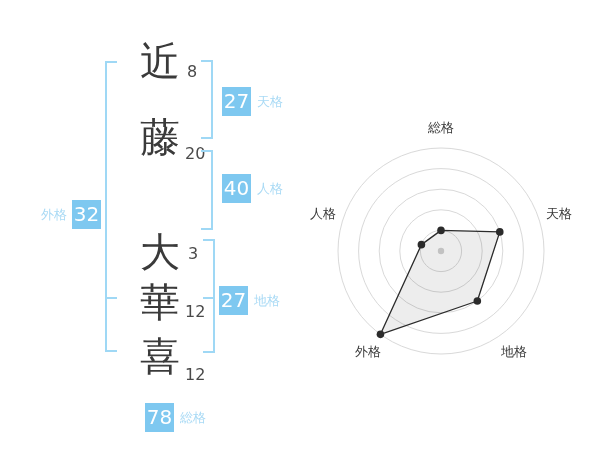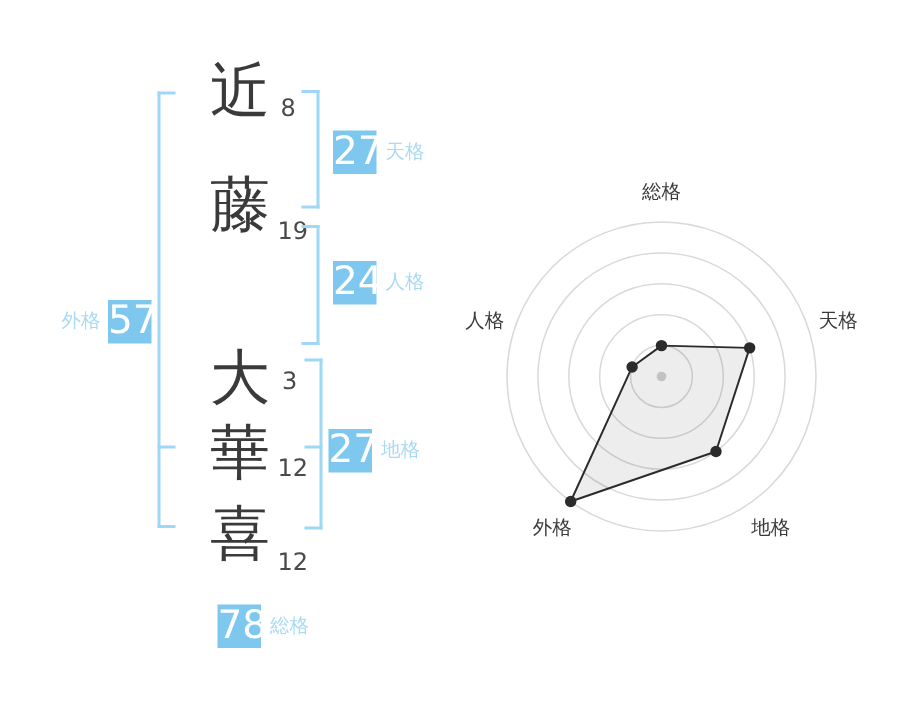--- a/index.html
+++ b/index.html
@@ -10,39 +10,39 @@
   }
   .kanji{
     position:absolute;left:138px;width:44px;height:48px;
     font-size:40px;line-height:48px;text-align:center;color:#3a3a3a;
   }
   .strokes{
     position:absolute;font-size:16px;line-height:16px;color:#4a4a4a;
   }
   .badge{
     position:absolute;width:29px;height:29px;background:#7ec8f0;
-    color:#ffffff;font-size:26px;line-height:29px;text-align:center;
+    color:#ffffff;font-size:20px;line-height:29px;text-align:center;
   }
   .badge-label{
     position:absolute;font-size:13px;line-height:29px;color:#a9daf5;white-space:nowrap;
   }
   .bkt{position:absolute;background:#9fd8f5;}
   #radar{position:absolute;left:290px;top:100px;}
 </style>
 </head>
 <body>
 
 <div class="kanji" style="top:37px">近</div>
 <div class="kanji" style="top:113px">藤</div>
 <div class="kanji" style="top:228px">大</div>
 <div class="kanji" style="top:278px">華</div>
 <div class="kanji" style="top:332px">喜</div>
 
 <div class="strokes" style="left:187px;top:64px">8</div>
-<div class="strokes" style="left:185px;top:146px">19</div>
+<div class="strokes" style="left:185px;top:146px">20</div>
 <div class="strokes" style="left:188px;top:246px">3</div>
 <div class="strokes" style="left:185px;top:304px">12</div>
 <div class="strokes" style="left:185px;top:367px">12</div>
 
 <div class="bkt" style="left:105px;top:61px;width:2px;height:291px"></div>
 <div class="bkt" style="left:105px;top:61px;width:12px;height:2px"></div>
 <div class="bkt" style="left:105px;top:297px;width:12px;height:2px"></div>
 <div class="bkt" style="left:105px;top:350px;width:12px;height:2px"></div>
 
 <div class="bkt" style="left:211px;top:60px;width:2px;height:79px"></div>
@@ -54,28 +54,28 @@
 <div class="bkt" style="left:201px;top:228px;width:12px;height:2px"></div>
 
 <div class="bkt" style="left:213px;top:239px;width:2px;height:114px"></div>
 <div class="bkt" style="left:203px;top:239px;width:12px;height:2px"></div>
 <div class="bkt" style="left:203px;top:297px;width:12px;height:2px"></div>
 <div class="bkt" style="left:203px;top:351px;width:12px;height:2px"></div>
 
 <div class="badge" style="left:222px;top:87px">27</div>
 <div class="badge-label" style="left:257px;top:87px">天格</div>
 
-<div class="badge" style="left:222px;top:174px">24</div>
+<div class="badge" style="left:222px;top:174px">40</div>
 <div class="badge-label" style="left:257px;top:174px">人格</div>
 
 <div class="badge" style="left:219px;top:286px">27</div>
 <div class="badge-label" style="left:254px;top:286px">地格</div>
 
 <div class="badge-label" style="left:41px;top:200px">外格</div>
-<div class="badge" style="left:72px;top:200px">57</div>
+<div class="badge" style="left:72px;top:200px">32</div>
 
 <div class="badge" style="left:145px;top:403px">78</div>
 <div class="badge-label" style="left:180px;top:403px">総格</div>
 
 <svg id="radar" width="300" height="270" viewBox="290 100 300 270">
     <circle cx="441" cy="251" r="20.6" fill="none" stroke="#d9d9d9" stroke-width="1"></circle>
     <circle cx="441" cy="251" r="41.2" fill="none" stroke="#d9d9d9" stroke-width="1"></circle>
     <circle cx="441" cy="251" r="61.8" fill="none" stroke="#d9d9d9" stroke-width="1"></circle>
     <circle cx="441" cy="251" r="82.4" fill="none" stroke="#d9d9d9" stroke-width="1"></circle>
     <circle cx="441" cy="251" r="103" fill="none" stroke="#d9d9d9" stroke-width="1"></circle>

